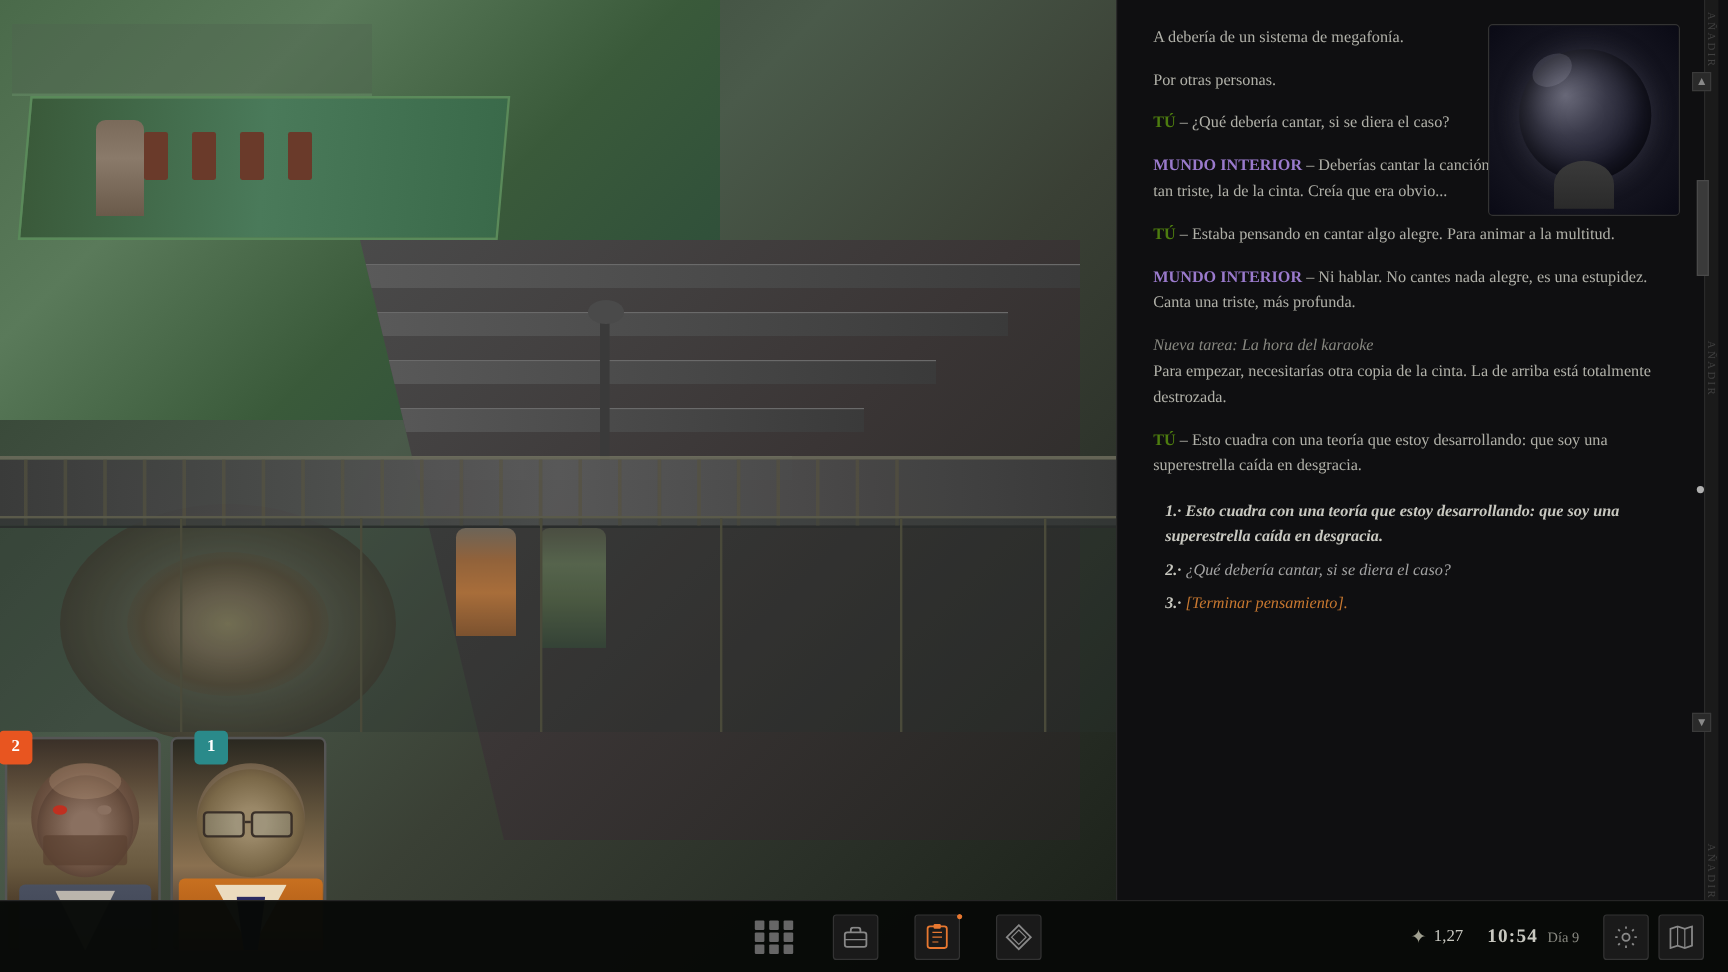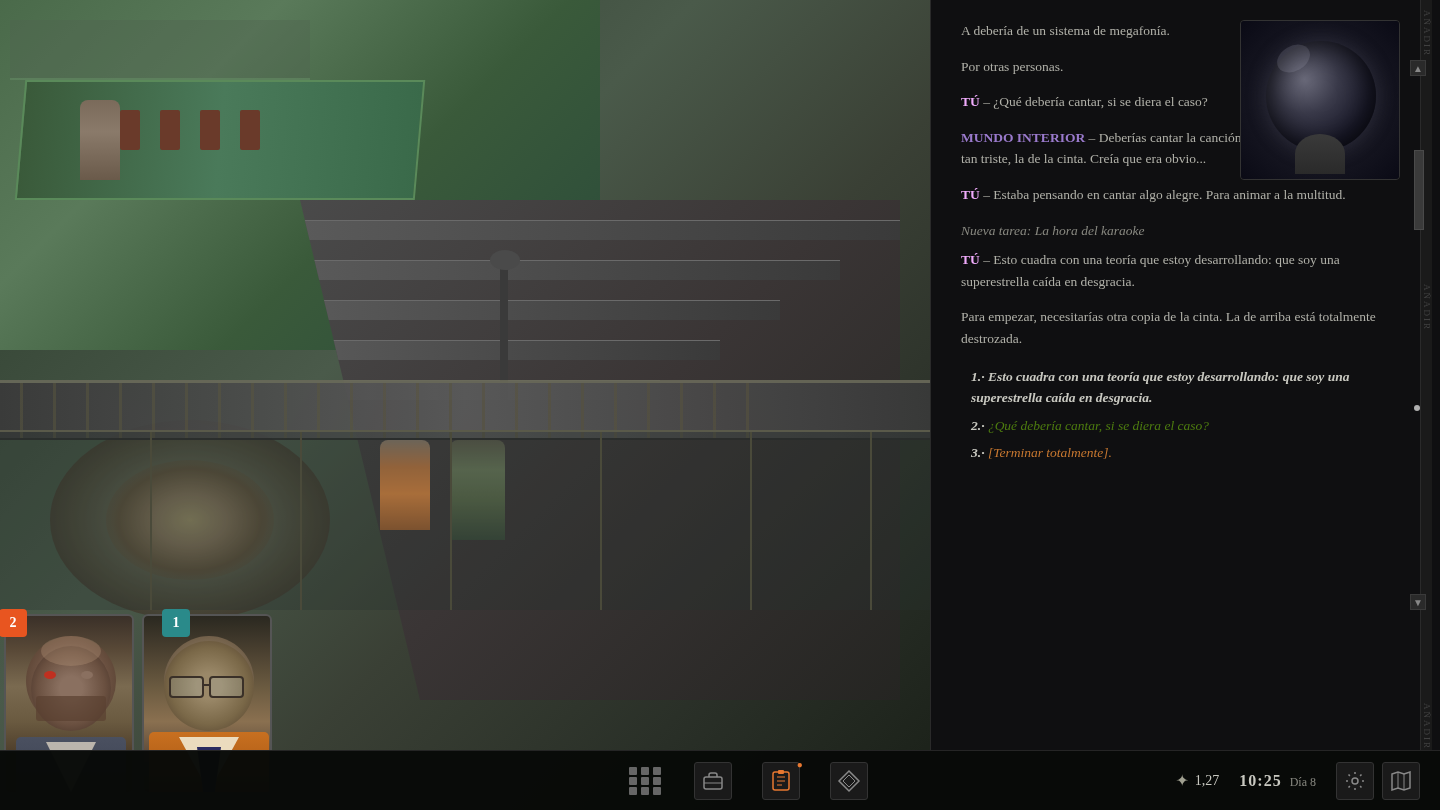--- a/index.html
+++ b/index.html
@@ -315,21 +315,21 @@
       font-size: 13.5px;
       line-height: 1.6;
       font-family: 'Georgia', serif;
     }
 
     .dialog-entry {
       margin-bottom: 14px;
     }
 
     .speaker-tu {
-      color: #f0abfc;
+      color: #4d7c0f;
       font-weight: bold;
     }
 
     .speaker-mundo {
       color: #9a7acc;
       font-weight: bold;
     }
 
     .task-line {
       color: #888880;
@@ -342,21 +342,21 @@
       padding-left: 10px;
       font-style: italic;
     }
 
     .choice-bold {
       color: #c8c8c0;
       font-weight: bold;
     }
 
     .choice-link {
-      color: #4d7c0f;
+      color: #a3a3a3;
       text-decoration: none;
     }
 
     .choice-thought {
       color: #c87830;
     }
 
     
     .scrollbar-track {
       position: absolute;
@@ -745,47 +745,51 @@
       <div class="dialog-entry" style="margin-top:8px;">
         <span class="speaker-mundo">MUNDO INTERIOR</span>
         <span> – Deberías cantar la canción de la iglesia pequeña, esa tan triste, la de la cinta. Creía que era obvio...</span>
       </div>
 
       <div class="dialog-entry" style="margin-top:8px;">
         <span class="speaker-tu">TÚ</span>
         <span> – Estaba pensando en cantar algo alegre. Para animar a la multitud.</span>
       </div>
 
+      <div class="dialog-entry" style="margin-top:8px;">
+        <span class="speaker-mundo">MUNDO INTERIOR</span>
+        <span> – Ni hablar. No cantes nada alegre, es una estupidez. Canta una triste, más profunda.</span>
+      </div>
 
       <div class="dialog-entry task-line" style="margin-top:10px;">
         <span>Nueva tarea: La hora del karaoke</span>
+      </div>
+
+      <div class="dialog-entry">
+        <span>Para empezar, necesitarías otra copia de la cinta. La de arriba está totalmente destrozada.</span>
       </div>
 
       <div class="dialog-entry" style="margin-top:8px;">
         <span class="speaker-tu">TÚ</span>
         <span> – Esto cuadra con una teoría que estoy desarrollando: que soy una superestrella caída en desgracia.</span>
-      </div>
-
-      <div class="dialog-entry">
-        <span>Para empezar, necesitarías otra copia de la cinta. La de arriba está totalmente destrozada.</span>
       </div>
 
 
       <div style="margin-top: 16px;">
         <div class="choice-item">
           <span class="choice-bold">1.·</span>
           <span class="choice-bold"> Esto cuadra con una teoría que estoy desarrollando: que soy una superestrella caída en desgracia.</span>
         </div>
         <div class="choice-item">
           <span class="choice-bold">2.·</span>
           <span class="choice-link"> ¿Qué debería cantar, si se diera el caso?</span>
         </div>
         <div class="choice-item">
           <span class="choice-bold">3.·</span>
-          <span class="choice-thought"> [Terminar totalmente].</span>
+          <span class="choice-thought"> [Terminar pensamiento].</span>
         </div>
       </div>
     </div>
 
     <div class="scrollbar-track">
       <div class="scroll-arrow scroll-arrow-up">▲</div>
 
       <div class="scrollbar-label scrollbar-label-top">AÑADIR</div>
 
       <div class="scrollbar-thumb" style="top: 150px;"></div>
@@ -847,22 +851,22 @@
     </div>
   </div>
 
   <div class="hud-right">
     <div class="currency">
       <span class="currency-icon">✦</span>
       <span>1,27</span>
     </div>
 
     <div>
-      <span class="time-display">10:25</span>
-      <span class="day-display">Día 8</span>
+      <span class="time-display">10:54</span>
+      <span class="day-display">Día 9</span>
     </div>
 
     <div class="hud-action-icons">
 
       <div class="action-btn">
         <svg width="20" height="20" viewBox="0 0 20 20">
           <circle cx="10" cy="10" r="3" fill="none" stroke="#888" stroke-width="1.5"></circle>
           <path d="M10 1v2M10 17v2M1 10h2M17 10h2M3.5 3.5l1.4 1.4M15.1 15.1l1.4 1.4M3.5 16.5l1.4-1.4M15.1 4.9l1.4-1.4" stroke="#888" stroke-width="1.5"></path>
         </svg>
       </div>

